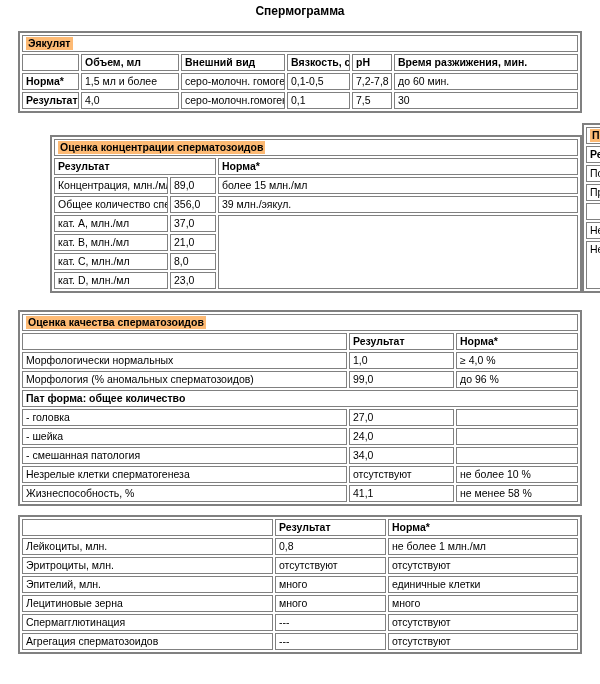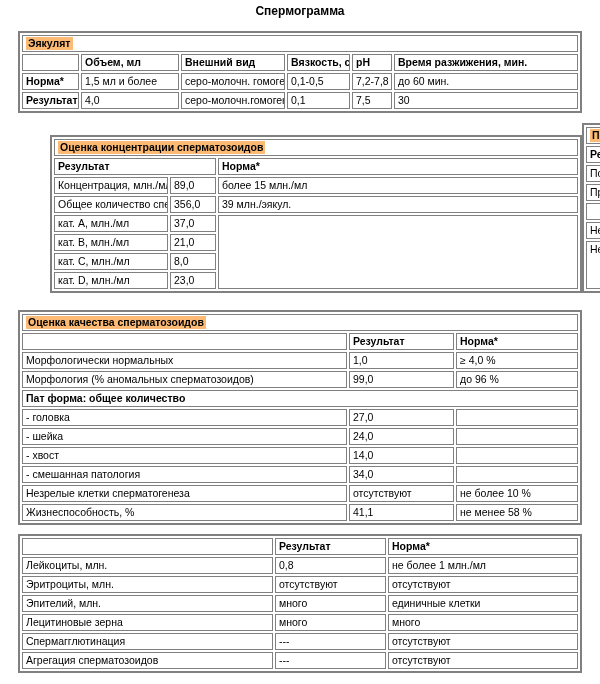--- a/index.html
+++ b/index.html
@@ -206,25 +206,20 @@
         <td>- головка</td>
         <td>27,0</td>
         <td></td>
       </tr>
       <tr>
         <td>- шейка</td>
         <td>24,0</td>
         <td></td>
       </tr>
       <tr>
-        <td>- хвост</td>
-        <td>14,0</td>
-        <td></td>
-      </tr>
-      <tr>
         <td>- смешанная патология</td>
         <td>34,0</td>
         <td></td>
       </tr>
       <tr>
         <td>Незрелые клетки сперматогенеза</td>
         <td>отсутствуют</td>
         <td>не более 10 %</td>
       </tr>
       <tr>

